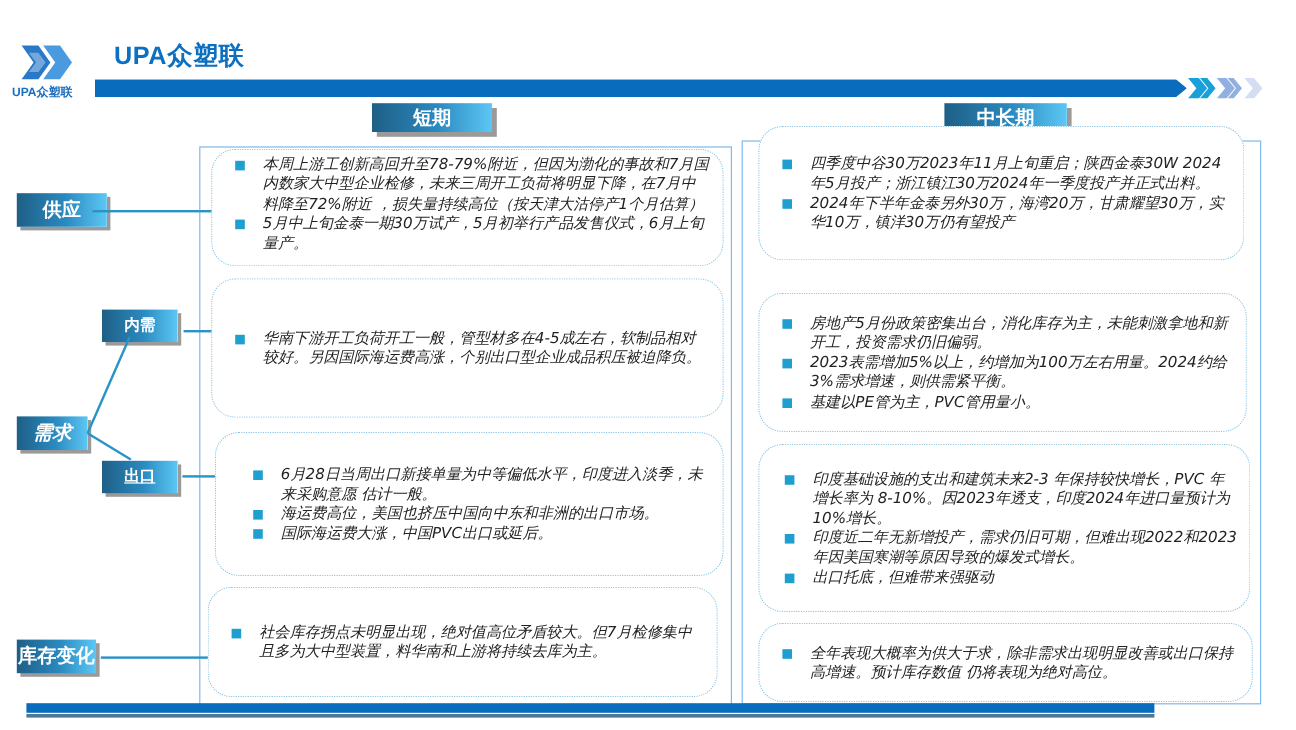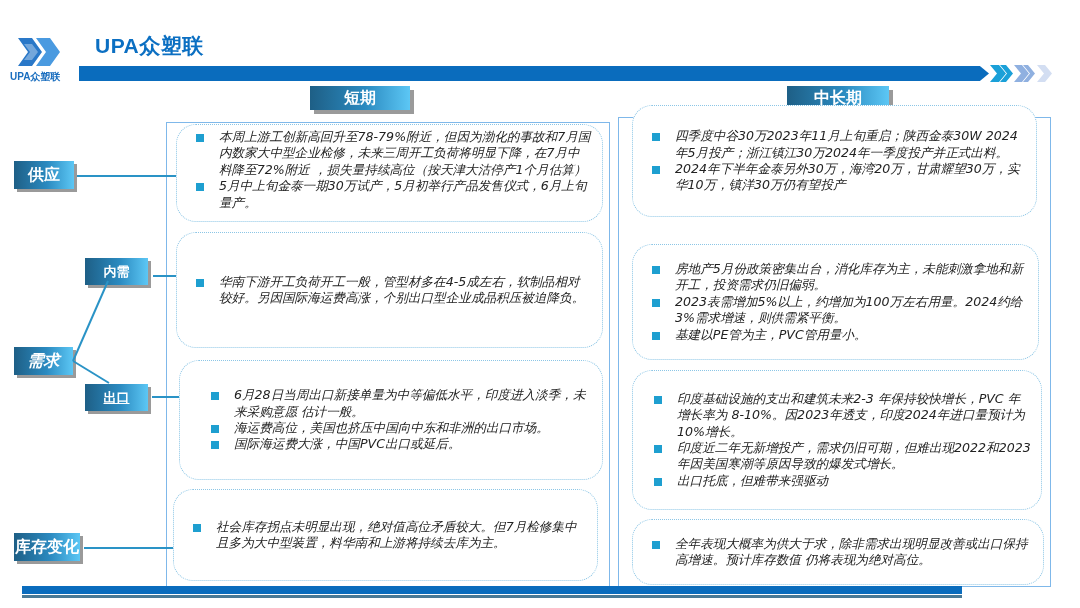--- a/index.html
+++ b/index.html
@@ -79,21 +79,21 @@
     <polygon points="47,0 55,0 62,8.5 55,17 47,17 54,8.5" fill="#d3def2"></polygon>
   </svg>
 </div>
 
 <div class="abs sec-head short-head">短期</div>
 <div class="abs sec-head long-head">中长期</div>
 
 <div class="abs frame frame-left"></div>
 <div class="abs frame frame-right"></div>
 
-<div class="abs cat cat-big" style="left:14px;top:161px;width:60px;">供应</div>
+<div class="abs cat cat-big" style="left:14px;top:161px;width:75px;">供应</div>
 <div class="abs line" style="left:77px;top:175px;width:89px;"></div>
 <div class="abs line" style="left:166px;top:175px;width:12px;"></div>
 
 <div class="abs cat cat-small" style="left:85px;top:258px;width:63px;">内需</div>
 <div class="abs line" style="left:153px;top:275px;width:25px;"></div>
 
 <div class="abs cat cat-big" style="left:14px;top:347px;width:59px;font-style:italic;">需求</div>
 
 <svg class="abs" style="left:70px;top:280px;" width="45" height="120">
   <line x1="3" y1="81" x2="38" y2="1" stroke="#2a93c6" stroke-width="2"></line>

